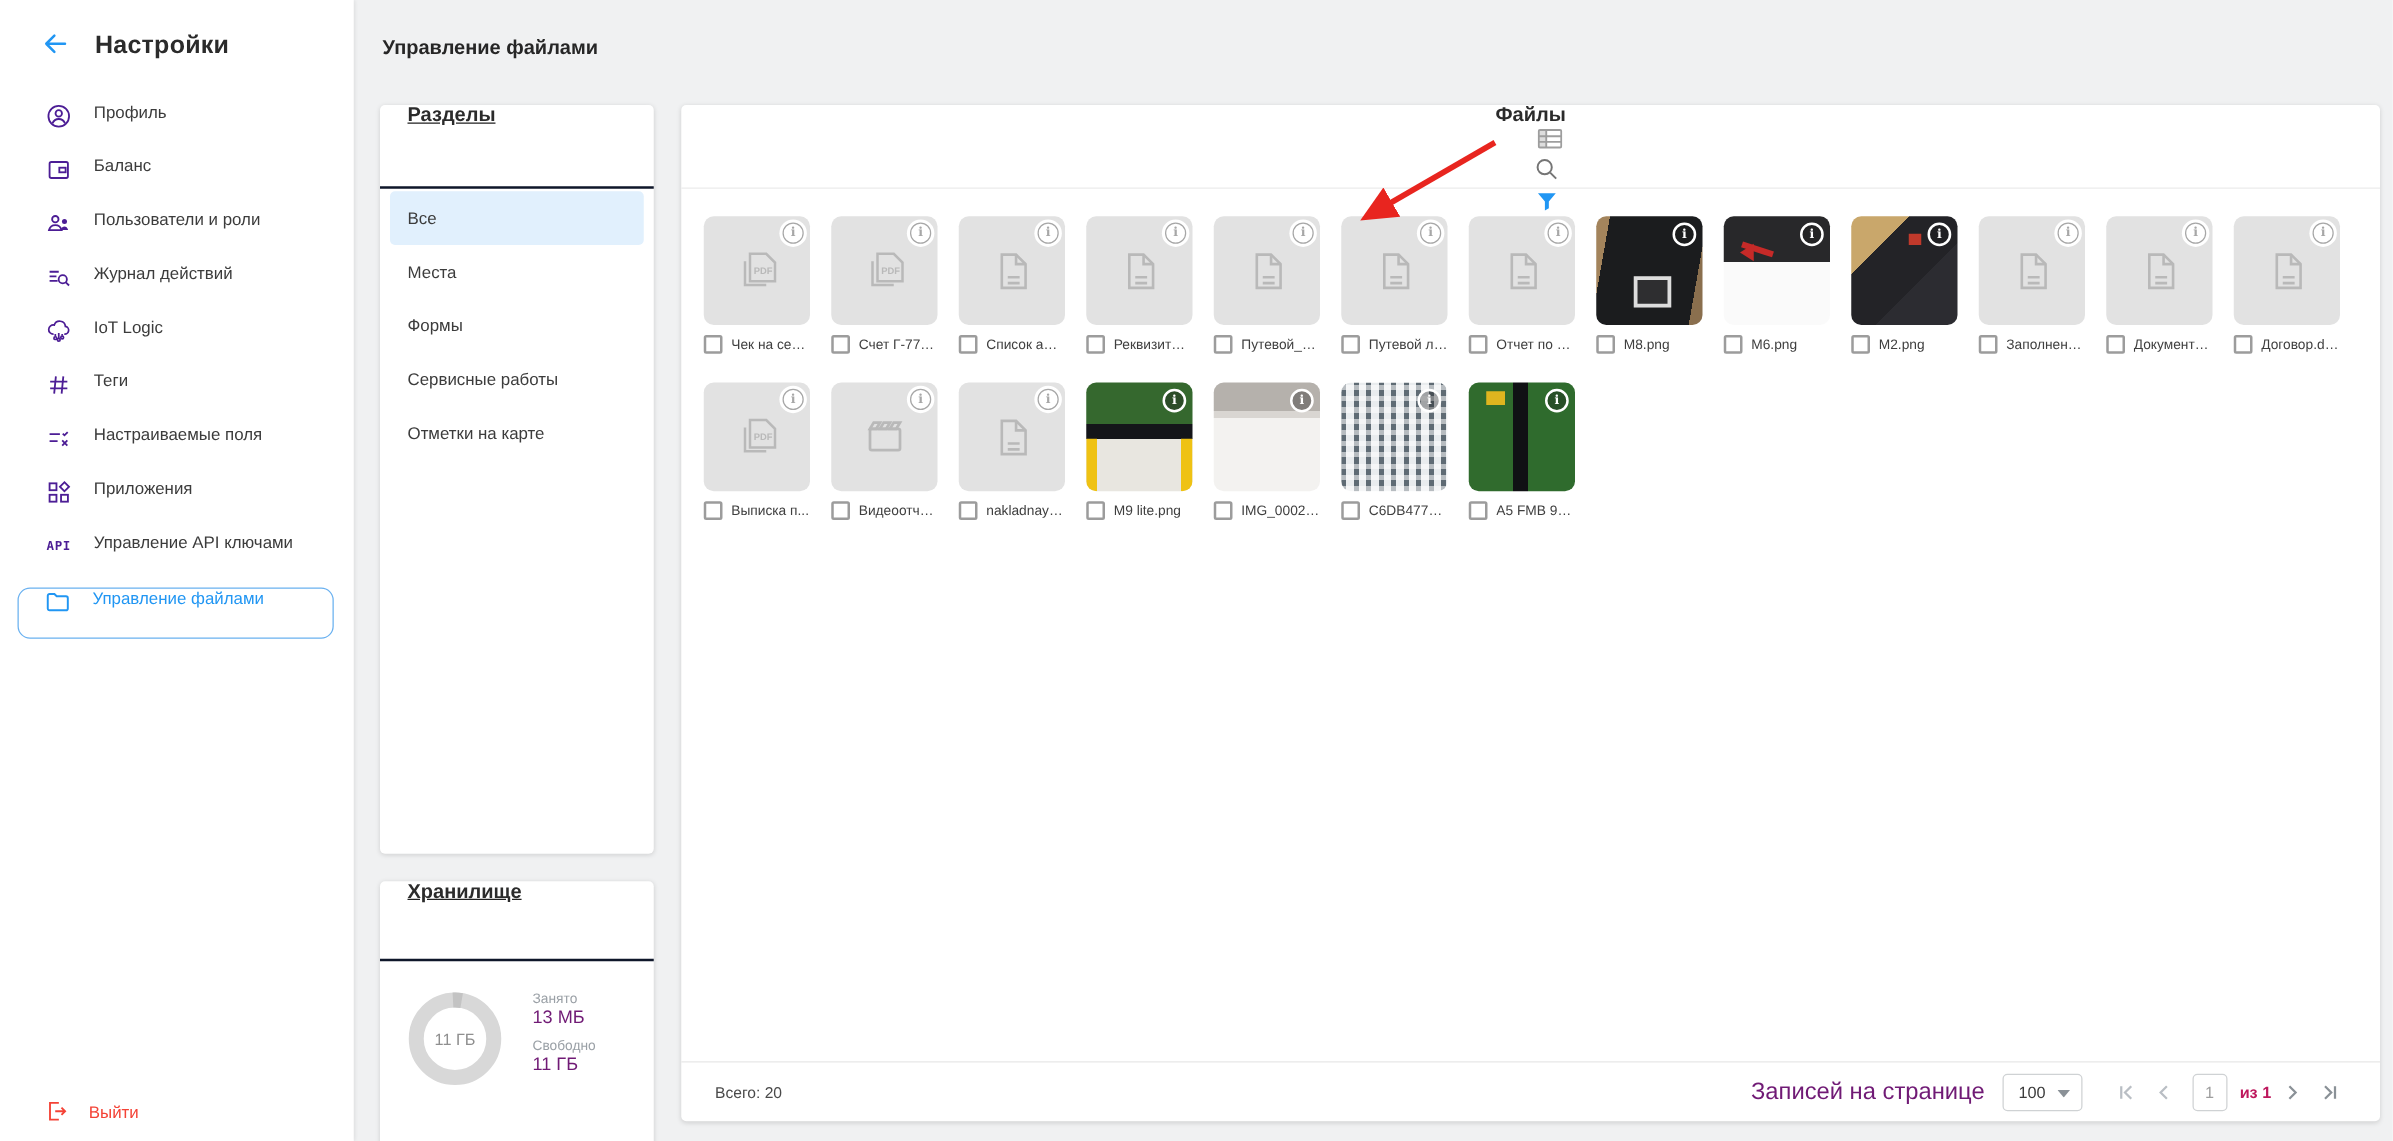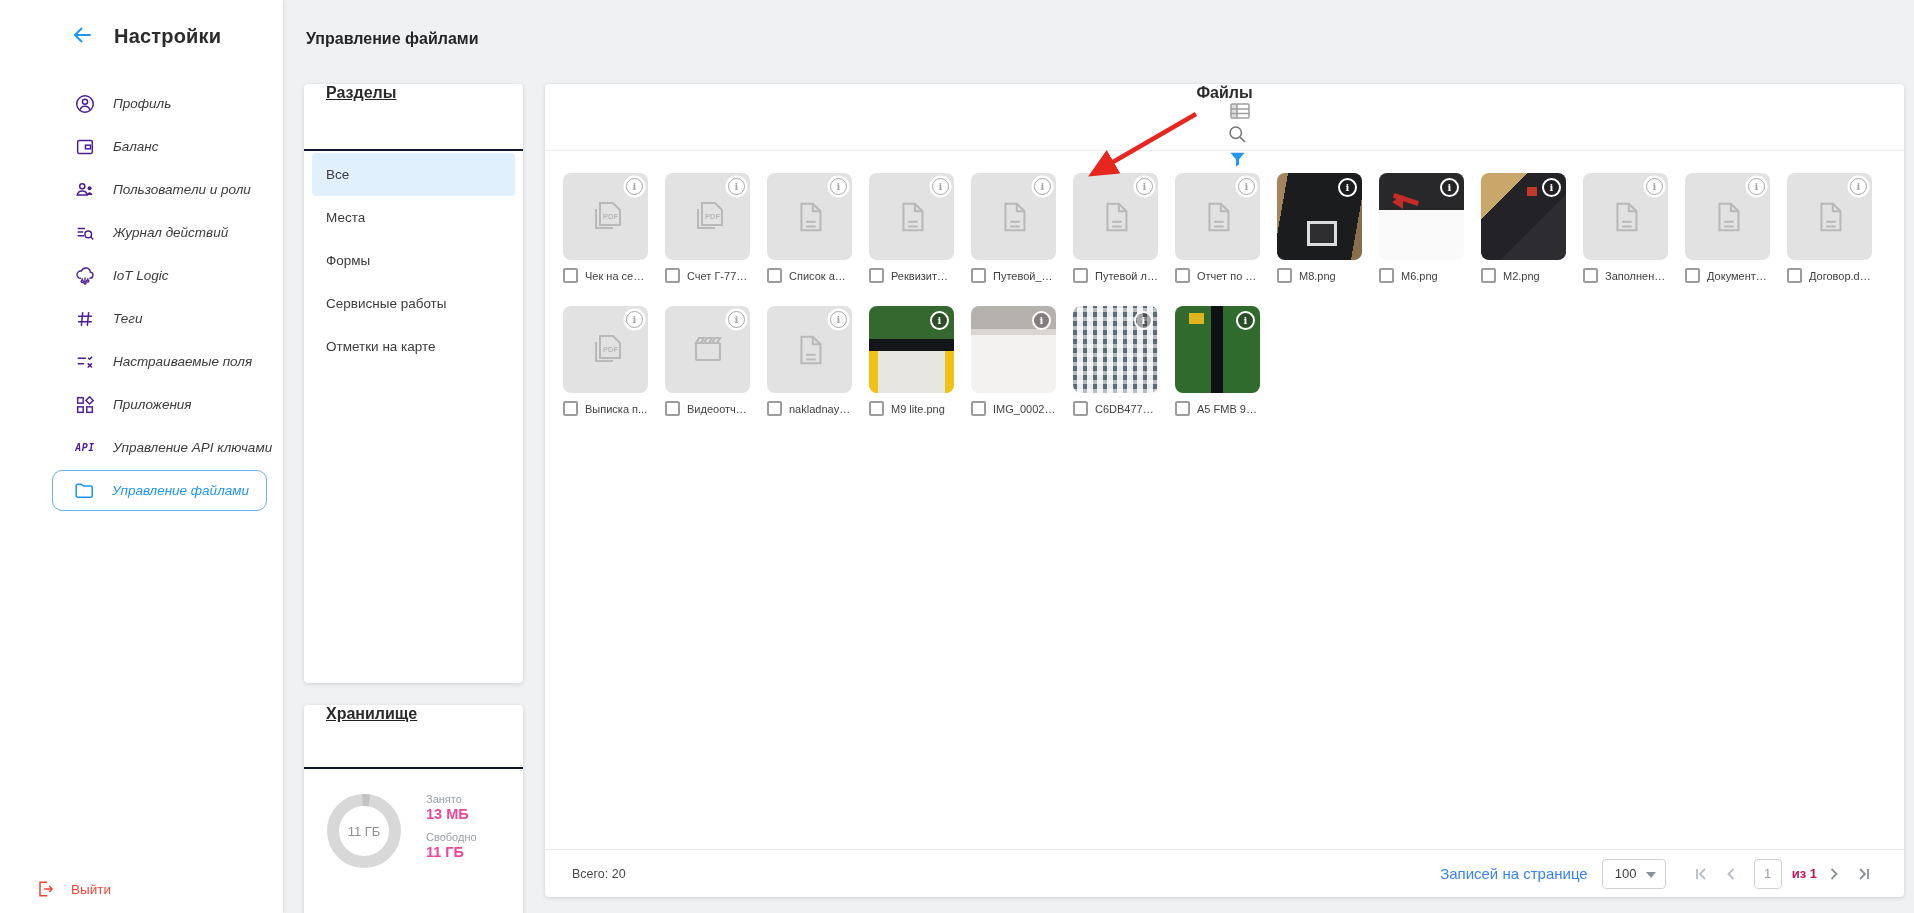--- a/index.html
+++ b/index.html
@@ -1,26 +1,26 @@
 <!DOCTYPE html>
 <html lang="ru"><head>
 <meta charset="utf-8">
 <style>
   * { margin:0; padding:0; box-sizing:border-box; }
   html,body { width:1914px; height:913px; overflow:hidden;
     font-family:"Liberation Sans","DejaVu Sans",sans-serif; background:#f0f1f2; color:#212121; }
 
   
   .sidebar { position:absolute; left:0; top:0; width:283px; height:913px; background:#fff;
-    box-shadow:1px 0 3px rgba(0,0,0,.08); z-index:2;padding-left:38px; }
+    box-shadow:1px 0 3px rgba(0,0,0,.08); z-index:2; }
   .sb-header { height:72px; display:flex; align-items:center; padding-left:32px; }
   .back-btn { width:26px; height:26px; border:none; background:none; cursor:pointer; display:flex; align-items:center; }
   .sb-title { font-size:20px; font-weight:700; color:#2b2b2b; margin-left:18px; letter-spacing:.2px; }
   .sb-nav { padding-top:10px; }
-  .nav-item { height:43px; display:flex; align-items:center; padding-left:36px; cursor:pointer;font-style:italic; }
+  .nav-item { height:43px; display:flex; align-items:flex-start; padding-left:36px; cursor:pointer; }
   .nav-ic { width:22px; height:22px; display:flex; align-items:center; justify-content:center; color:#4c1d95; flex:0 0 22px; }
   .nav-label { margin-left:17px; font-size:13.5px; color:#3c3c3c; }
   .nav-item.active { border:1.5px solid #6ab1f0; border-radius:10px; margin:1px 16px 1px 14px;
     padding-left:20px; height:41px; }
   .nav-item.active .nav-ic { color:#2196f3; }
   .nav-item.active .nav-label { color:#2196f3; }
   .api-glyph { font-family:"DejaVu Sans Mono","Liberation Mono",monospace; font-size:10px; font-weight:700; letter-spacing:.5px; }
   .sb-logout { position:absolute; bottom:4px; left:0; height:40px; display:flex; align-items:center;
     padding-left:34px; cursor:pointer; width:100%; }
   .sb-logout .nav-label { color:#f44336; margin-left:15px; }
@@ -38,21 +38,21 @@
   .sec-item { height:43px; display:flex; align-items:center; margin:0 8px; padding:0 14px;
     border-radius:4px; font-size:13.5px; color:#3c3c3c; cursor:pointer; }
   .sec-item.active { background:#e1f0fd; }
 
   
   .storage-panel { left:304px; top:705px; width:219px; height:218px; }
   .storage-panel .panel-head { height:64px; }
   .storage-body { display:flex; align-items:center; padding:22px 16px 0 20px; gap:22px; }
   .donut-center { font-size:13px; fill:#8f8f8f; }
   .stat-label { font-size:11px; color:#9aa0a6; }
-  .stat-value { font-size:14.5px; color:#ec4899; margin:1px 0 9px; font-weight:700; }
+  .stat-value { font-size:14.5px; color:#701a75; margin:1px 0 9px; font-weight:400; }
 
   
   .files-panel { left:545px; top:84px; width:1359px; height:813px; }
   .files-head { height:67px; display:flex; align-items:center; padding:0 27px; border-bottom:1px solid #ececec;flex-direction:column; }
   .files-head h2 { font-size:16px; font-weight:700; color:#2b2b2b; }
   .view-toggle { margin-left:30px; cursor:pointer; display:flex; color:#9e9e9e; }
   .head-spacer { flex:1; }
   .head-icon { margin-left:26px; cursor:pointer; display:flex; align-items:center; }
   .gear-glyph { font-size:21px; color:#616161; line-height:1; font-family:"DejaVu Sans",sans-serif; }
 
@@ -94,21 +94,21 @@
   .thumb[data-kind="photo-a5"]::after { content:""; position:absolute; left:14px; top:7px; width:15px; height:11px; background:#dfb51f; }
 
   .file-meta { margin-top:8px; display:flex; align-items:center; gap:7px; }
   .checkbox { width:15px; height:15px; border:2px solid #9c9c9c; border-radius:2px; background:#fff; flex:0 0 15px; cursor:pointer; }
   .file-name { font-size:11px; color:#3f3f3f; white-space:nowrap; overflow:hidden; text-overflow:ellipsis; }
 
   
   .files-footer { position:absolute; left:0; right:0; bottom:0; height:48px; border-top:1px solid #e8e8e8;
     display:flex; align-items:center; padding:0 27px; font-size:12.5px; color:#4a4a4a; }
   .footer-spacer { flex:1; }
-  .per-page-label { color:#3b82f6; font-size:15px; }
+  .per-page-label { color:#701a75; font-size:19px; }
   .per-page-select { margin-left:14px; width:64px; height:30px; border:1px solid #cfd2d4; border-radius:4px;
     display:flex; align-items:center; justify-content:space-between; padding:0 9px 0 12px; cursor:pointer;
     font-size:13px; color:#3c3c3c; }
   .pag { display:flex; align-items:center; margin-left:22px; gap:4px; }
   .pag-btn { width:26px; height:26px; display:flex; align-items:center; justify-content:center; cursor:pointer; }
   .pag-btn.disabled { cursor:default; }
   .page-box { width:28px; height:30px; border:1px solid #cfd2d4; border-radius:4px; display:flex;
     align-items:center; justify-content:center; font-size:13px; color:#9e9e9e; margin:0 6px; }
   .of-label { font-size:13px; color:#be185d; font-weight:600; margin-right:0; }
 

